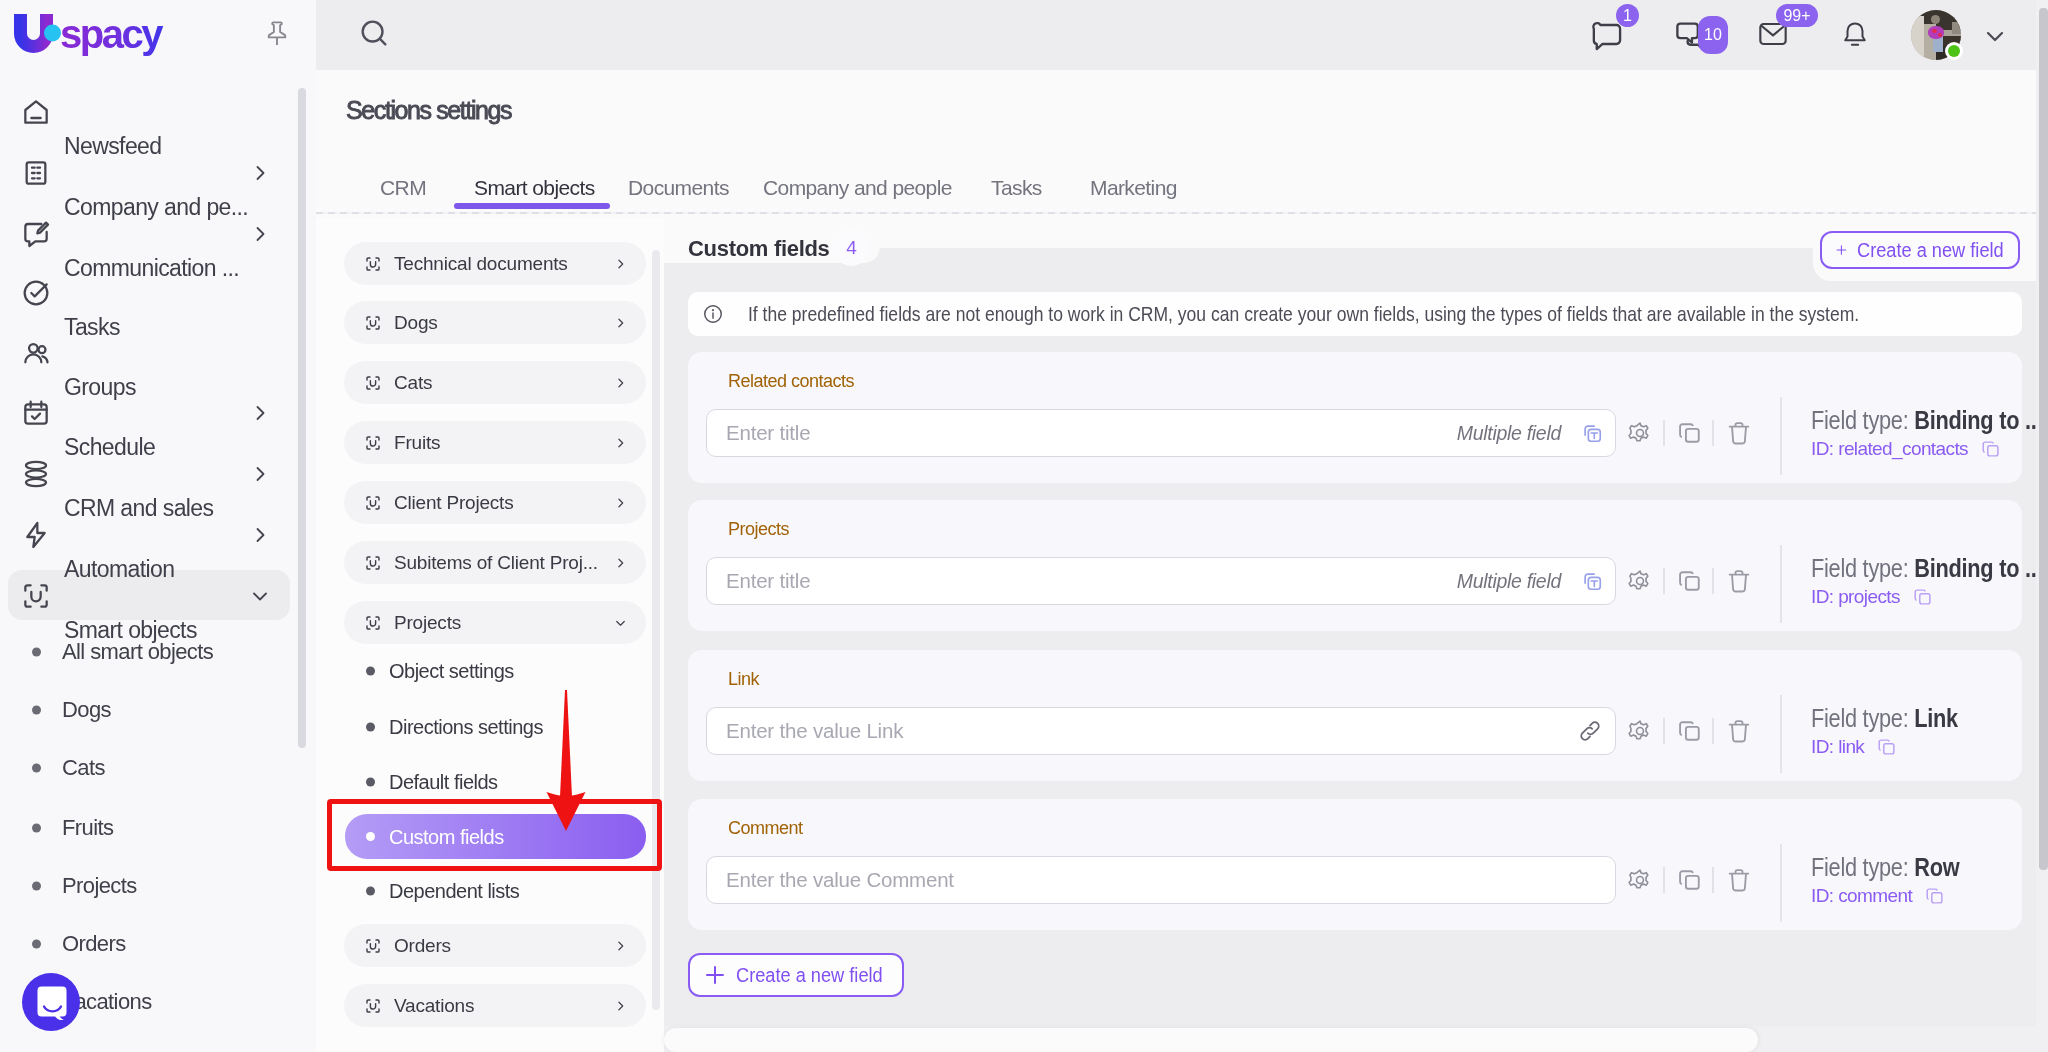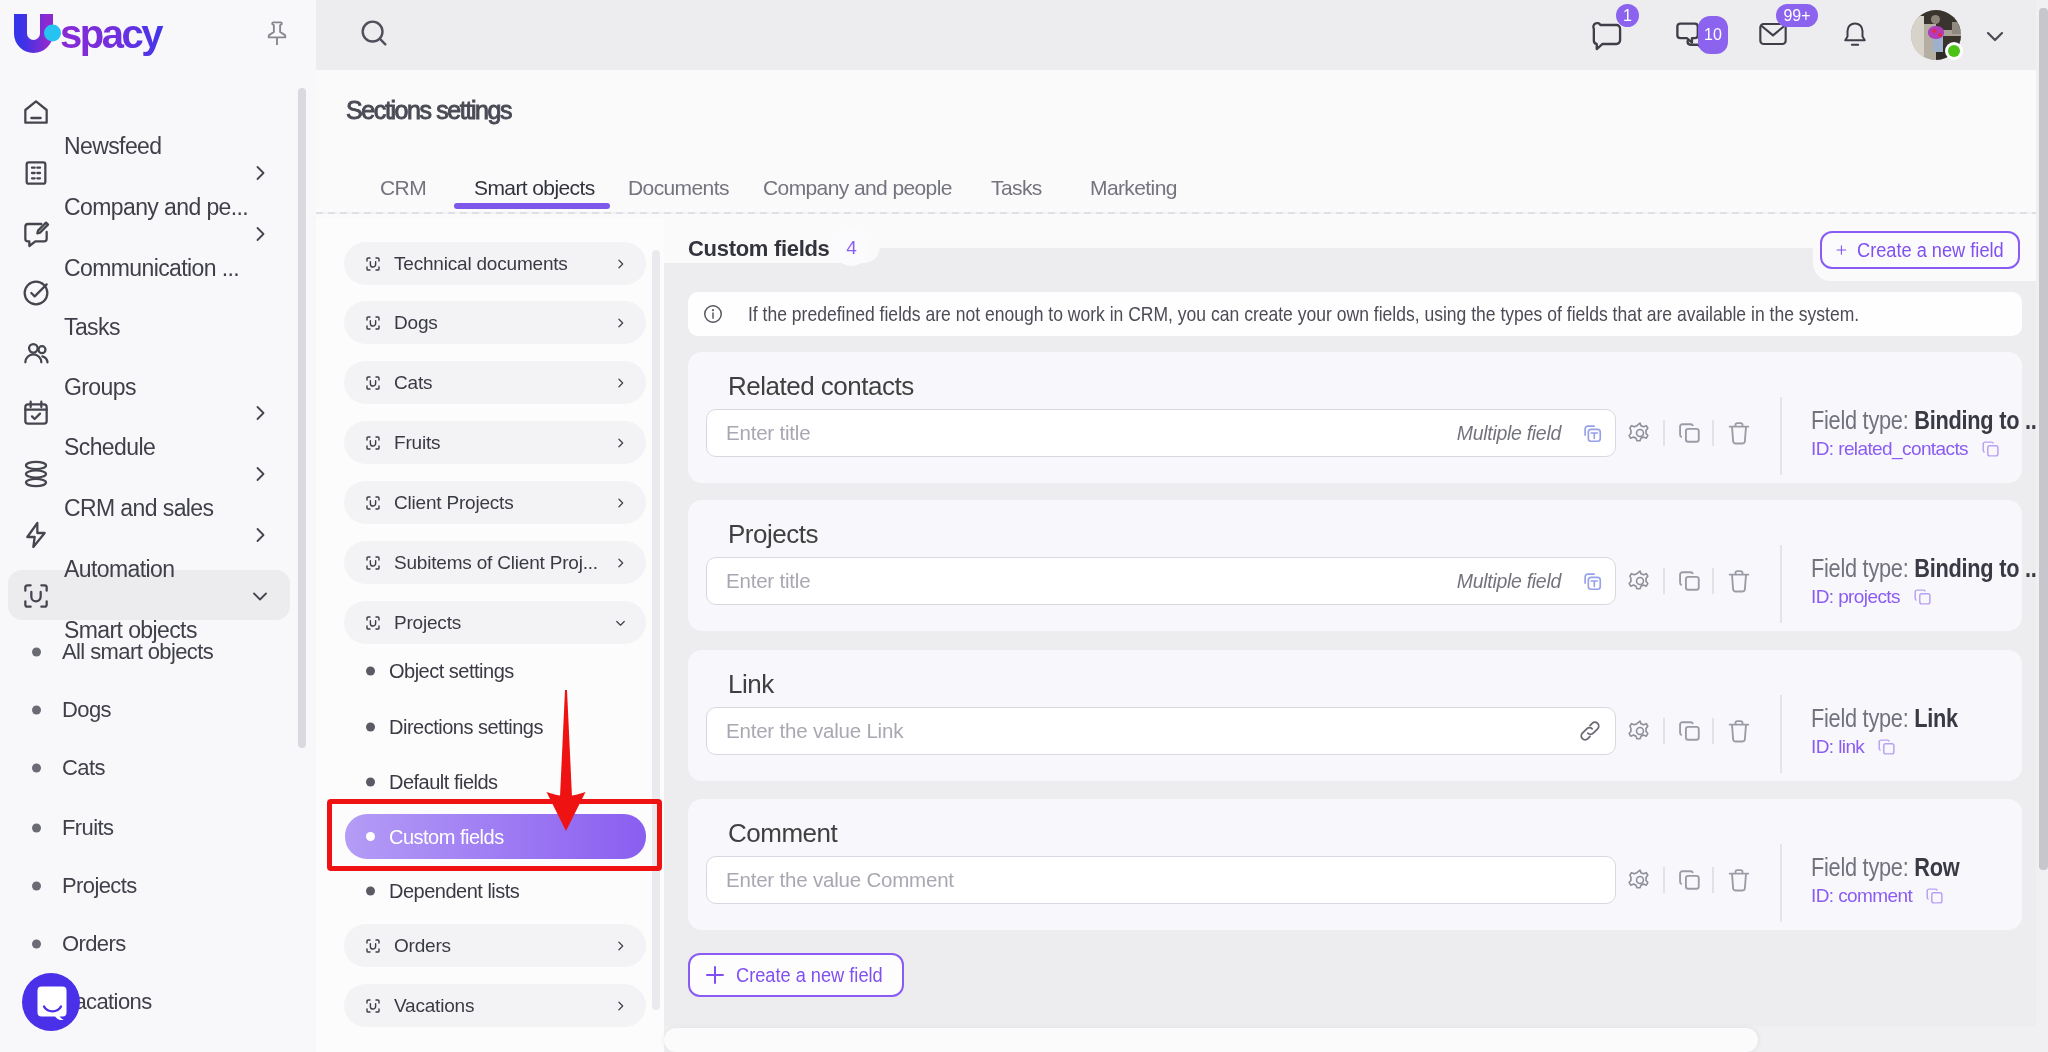--- a/index.html
+++ b/index.html
@@ -29,21 +29,21 @@
 .pill { position:absolute; left:28px; width:302px; height:43px; border-radius:21.5px; background:#f3f3f6; }
 .pill .ic { position:absolute; left:20px; top:13px; width:18px; height:18px; }
 .pill .lb { position:absolute; left:50px; top:50%; transform:translateY(-50%); font-size:19px; letter-spacing:-0.2px; color:#3a3a44; white-space:nowrap; }
 .pill .ch { position:absolute; left:269px; top:50%; transform:translateY(-50%); width:15px; height:15px; }
 .sub { position:absolute; left:0; width:348px; height:40px; }
 .sub .bu { position:absolute; left:50px; top:50%; transform:translateY(-50%); width:9px; height:9px; border-radius:50%; background:#5b5b66; }
 .sub .lb { position:absolute; left:73px; top:50%; transform:translateY(-50%); font-size:20px; letter-spacing:-0.5px; color:#3a3a44; white-space:nowrap; }
 
 #rpanel { left:664px; top:248px; width:1384px; height:778px; background:#ededef; }
 .card { position:absolute; left:24px; width:1334px; height:131px; background:#f8f8fc; border-radius:14px; }
-.card .lb { position:absolute; left:40px; top:19px; font-size:26px; letter-spacing:-0.5px; color:#404040;text-align:right; }
+.card .lb { position:absolute; left:40px; top:19px; font-size:18px; letter-spacing:-0.5px; color:#a16207;text-align:right; }
 .card .inp { position:absolute; left:18px; top:57px; width:910px; height:48px; background:#fff; border:1.5px solid #d8d8e0; border-radius:10px; }
 .card .ph { position:absolute; left:19px; top:50%; transform:translateY(-50%); font-size:20.5px; letter-spacing:-0.2px; color:#a8a8b2; white-space:nowrap; }
 .vsep { width:2px; height:26px; background:#e2e2e8; }
 .cdiv { position:absolute; left:1092px; top:45px; width:2px; height:78px; background:#e4e4e9; }
 .ft { position:absolute; left:1123px; top:54px; font-size:25px; color:#72727e; letter-spacing:-0.3px; white-space:nowrap; }
 .ft b { color:#3a3a44; font-weight:700; }
 .fid { position:absolute; left:1123px; top:86px; font-size:19px; color:#8a5cf2; letter-spacing:-0.3px; white-space:nowrap; display:flex; align-items:center; gap:12px; }
 .mf { position:absolute; right:12px; top:0; height:100%; display:flex; align-items:center; gap:20px; }
 .mf i { font-size:19.5px; letter-spacing:-0.3px; color:#73737e; }
 </style>

